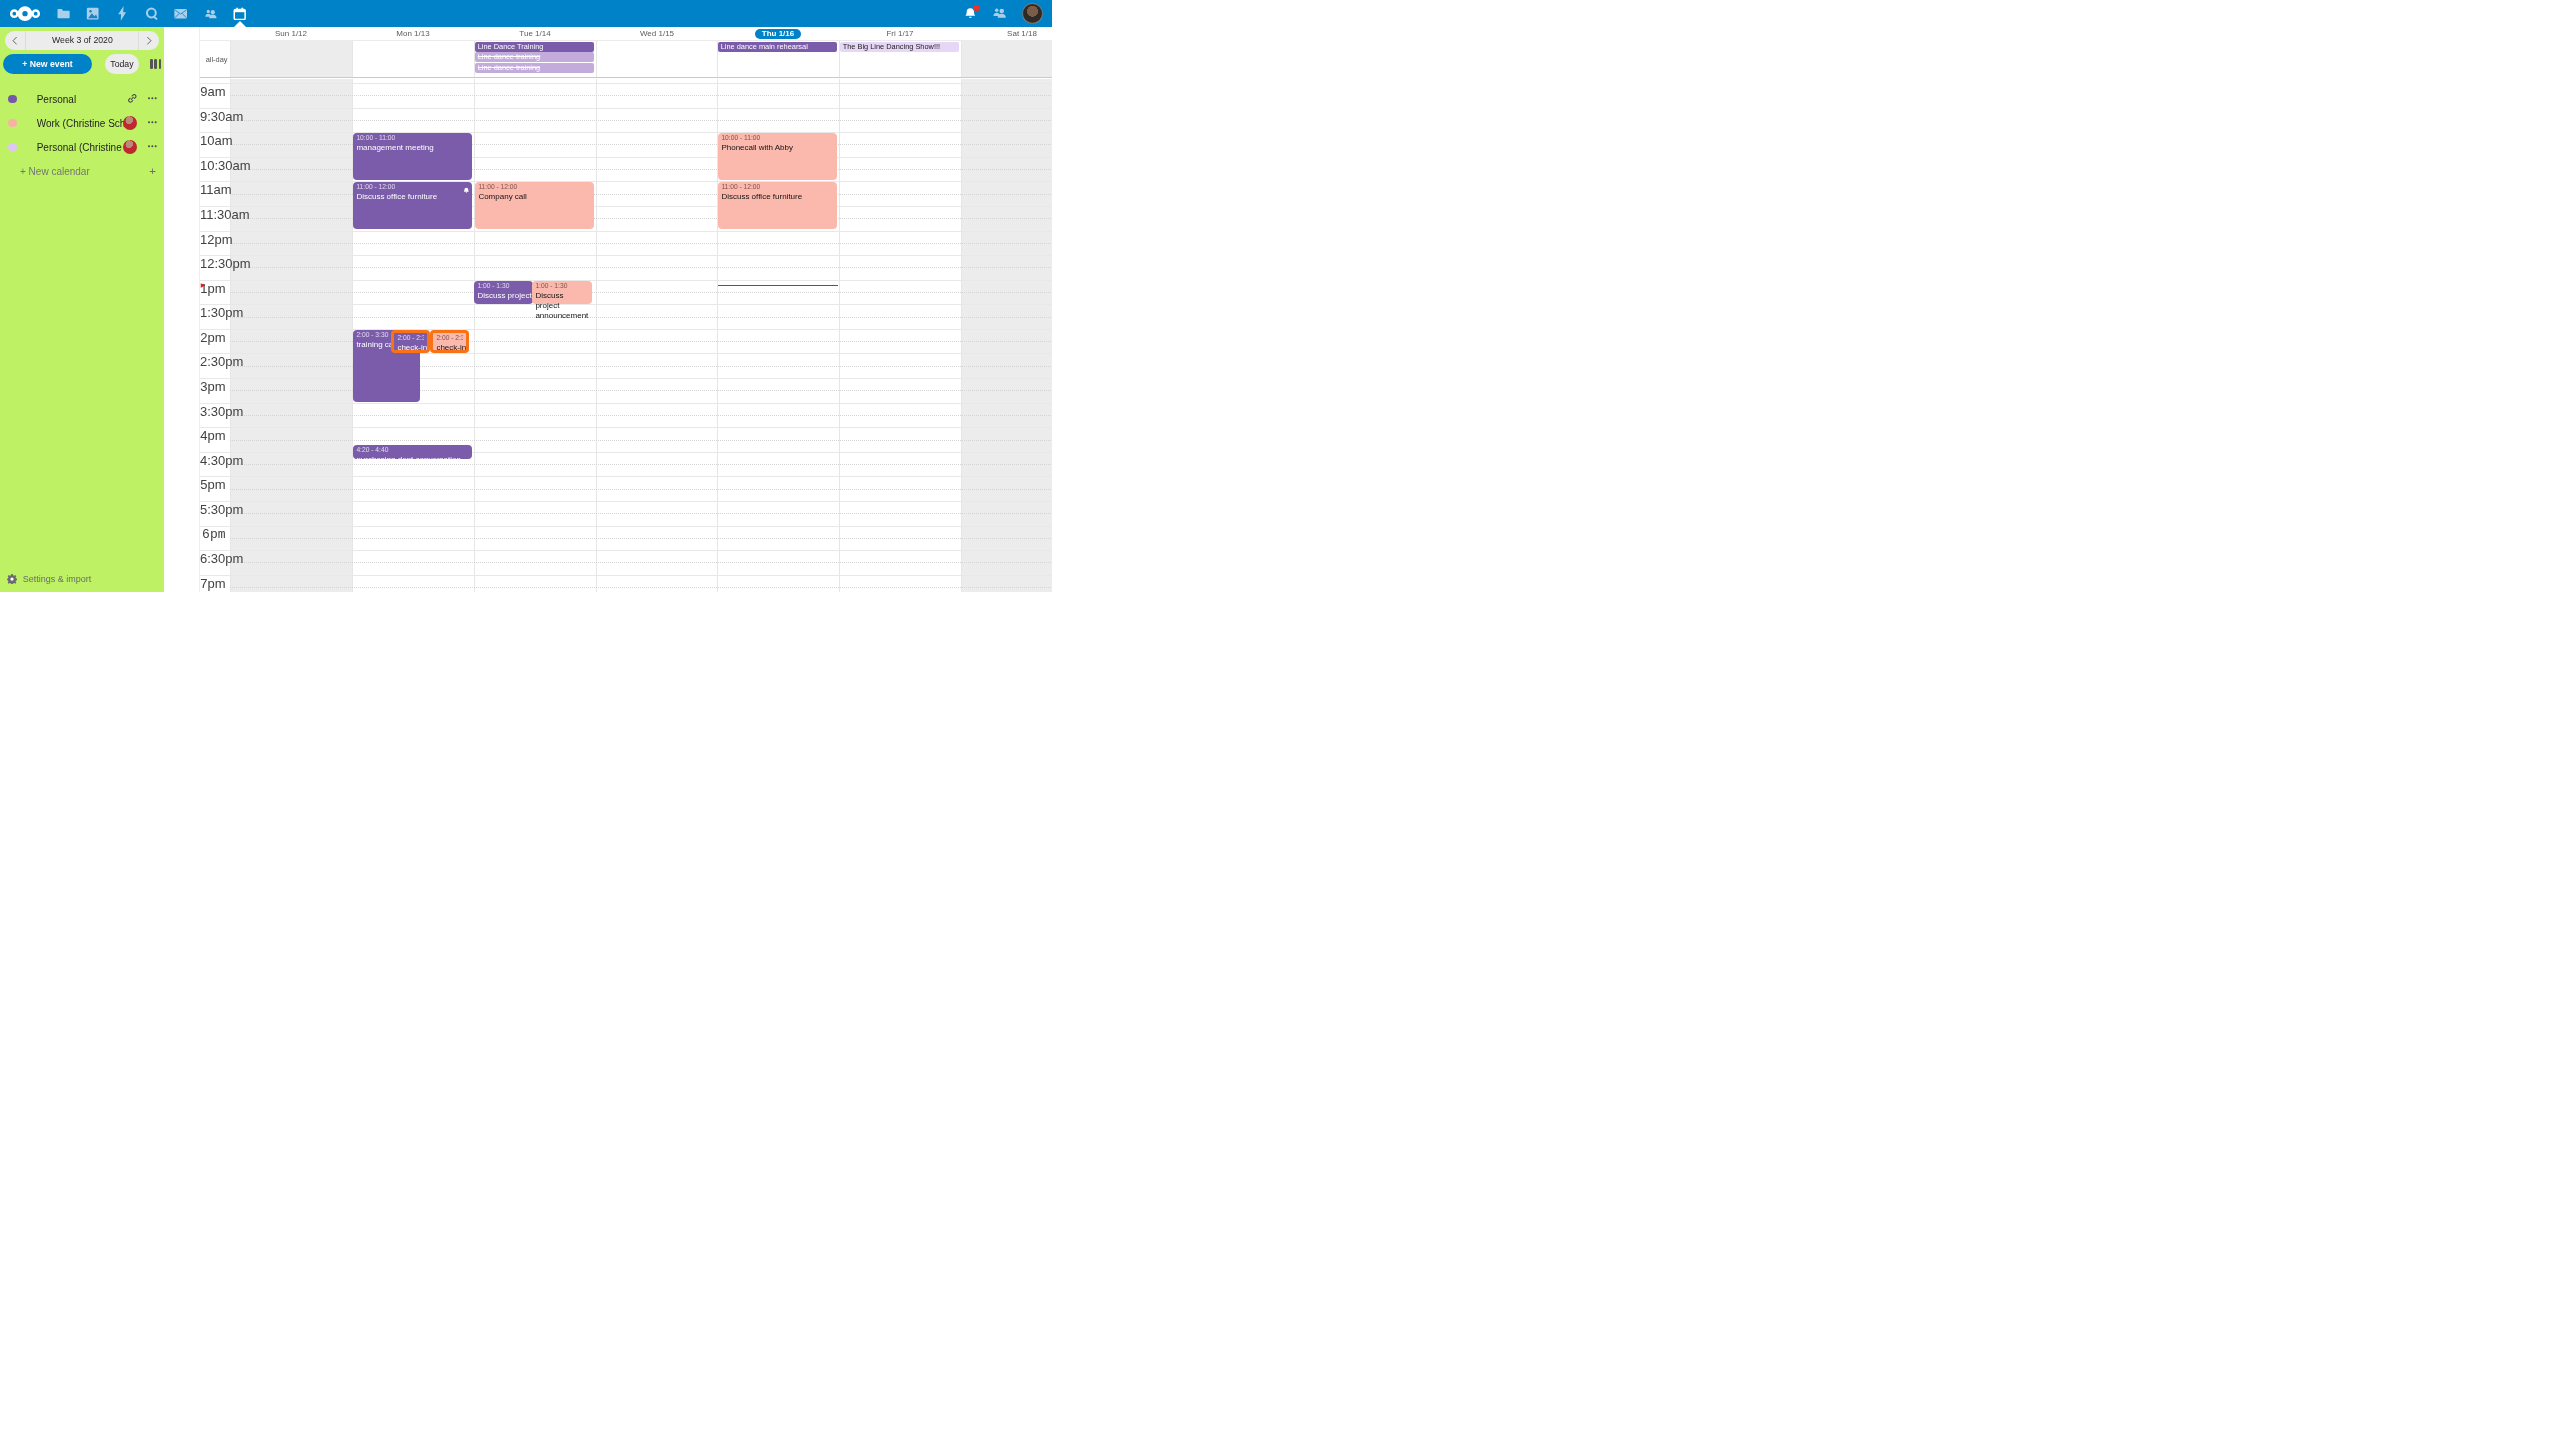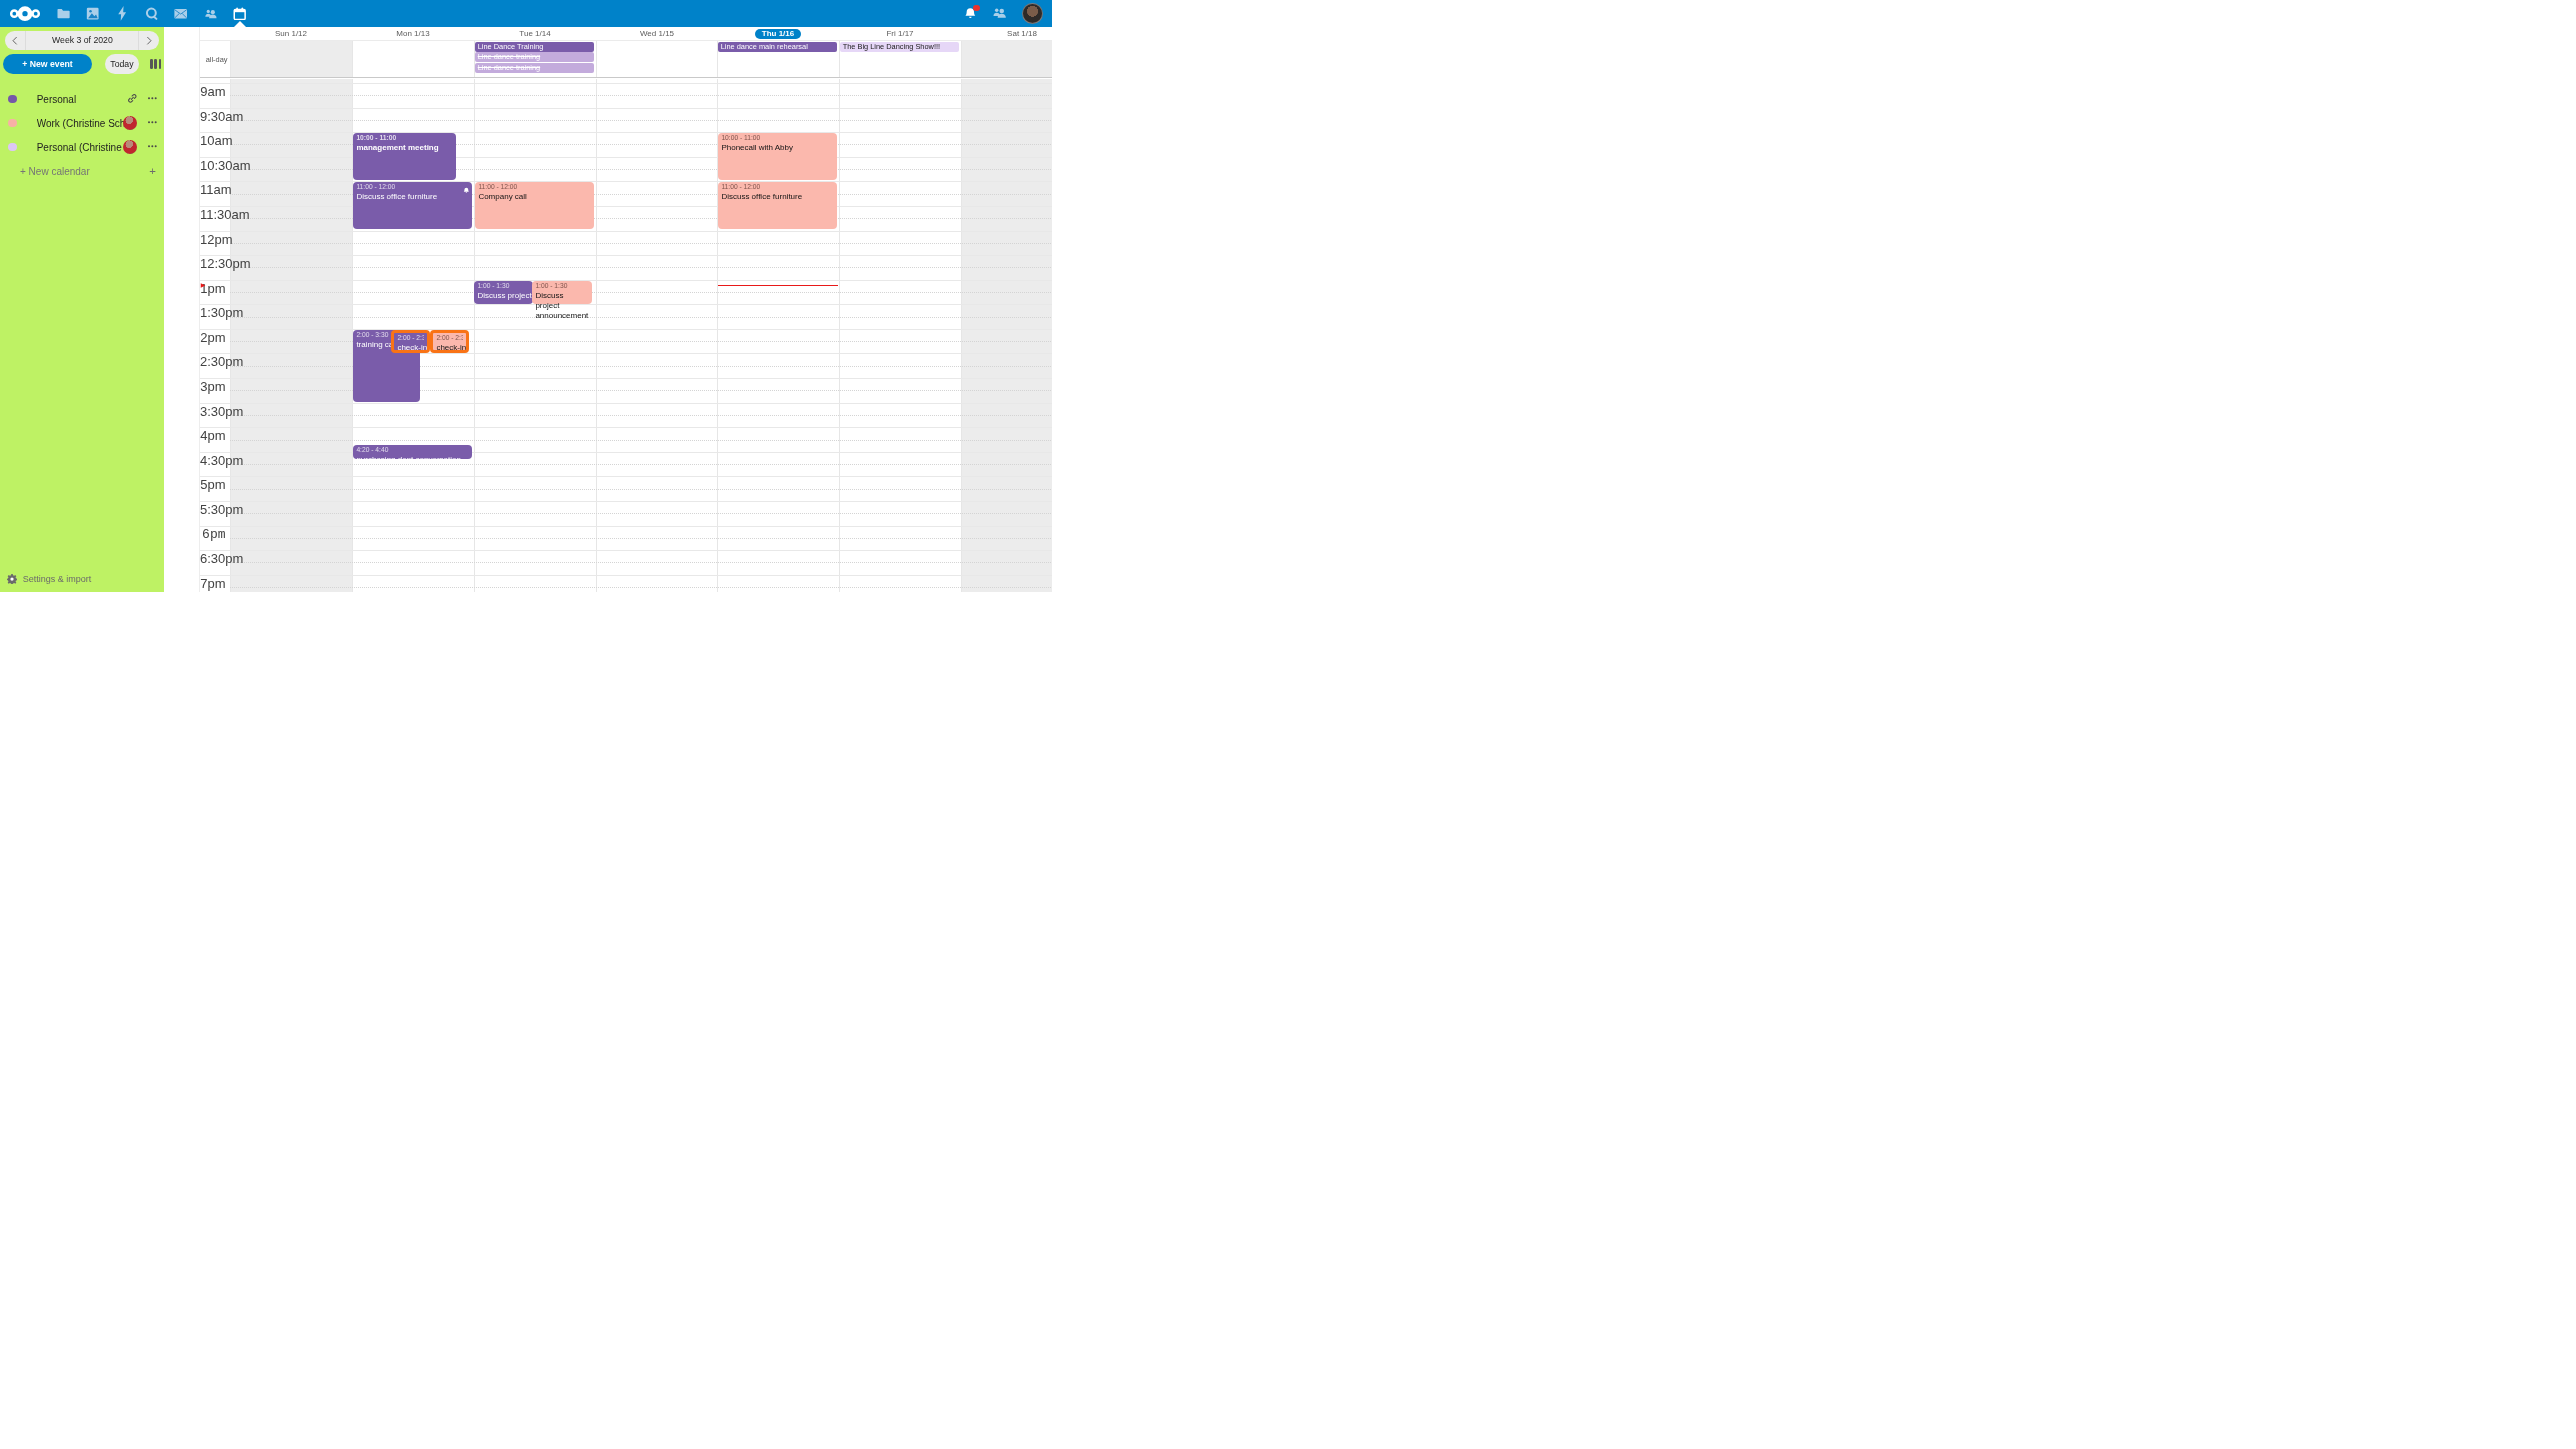--- a/index.html
+++ b/index.html
@@ -346,21 +346,21 @@
         <div class="timelabel" style="left: 0px; top: 275px;">2:30pm</div>
         <div class="timelabel" style="left: 0px; top: 300px;">3pm</div>
         <div class="timelabel" style="left: 0px; top: 325px;">3:30pm</div>
         <div class="timelabel" style="left: 0px; top: 349px;">4pm</div>
         <div class="timelabel" style="left: 0px; top: 374px;">4:30pm</div>
         <div class="timelabel" style="left: 0px; top: 398px;">5pm</div>
         <div class="timelabel" style="left: 0px; top: 423px;">5:30pm</div>
         <div class="timelabel" style="left: 0px; top: 448px; font-family: Liberation Mono, monospace;">6pm</div>
         <div class="timelabel" style="left: 0px; top: 472px;">6:30pm</div>
         <div class="timelabel" style="left: 0px; top: 497px;">7pm</div>
-        <div class="event ev-personal" style="left: 153px; width: 103px; top: 54px; height: 47px; background: rgb(122, 92, 170); font-weight: bold;">
+        <div class="event ev-personal" style="left: 153px; width: 119px; top: 54px; height: 47px; background: rgb(122, 92, 170);">
           <div class="etime">10:00 - 11:00</div>
           <div class="etitle">management meeting</div>
         </div>
         <div class="event ev-personal" style="left: 153px; width: 119px; top: 103px; height: 47px; background: rgb(122, 92, 170);">
           <div class="etime">11:00 - 12:00</div>
           <div class="etitle">Discuss office furniture</div>
           <span class="bell"><svg width="6.7" height="7.4" viewBox="0 0 16 16">
               <path fill="#fff" d="M8 1a4.6 4.6 0 0 0-4.6 4.6c0 3.2-1 4.3-1.6 4.9h12.4c-.6-.6-1.6-1.7-1.6-4.9A4.6 4.6 0 0 0 8 1zm-1.6 10.8a1.6 1.6 0 0 0 3.2 0z"></path>
             </svg></span>
         </div>

